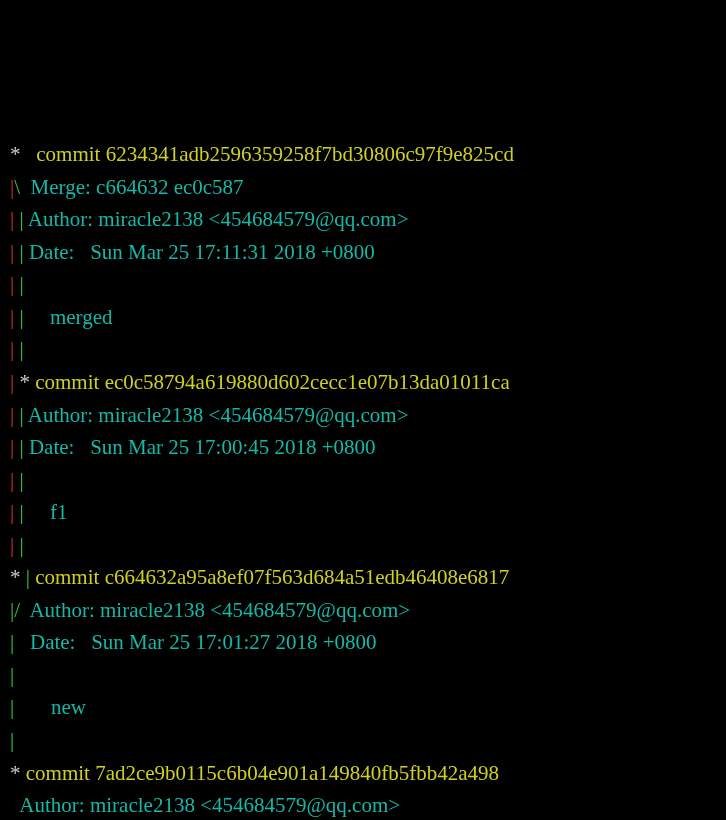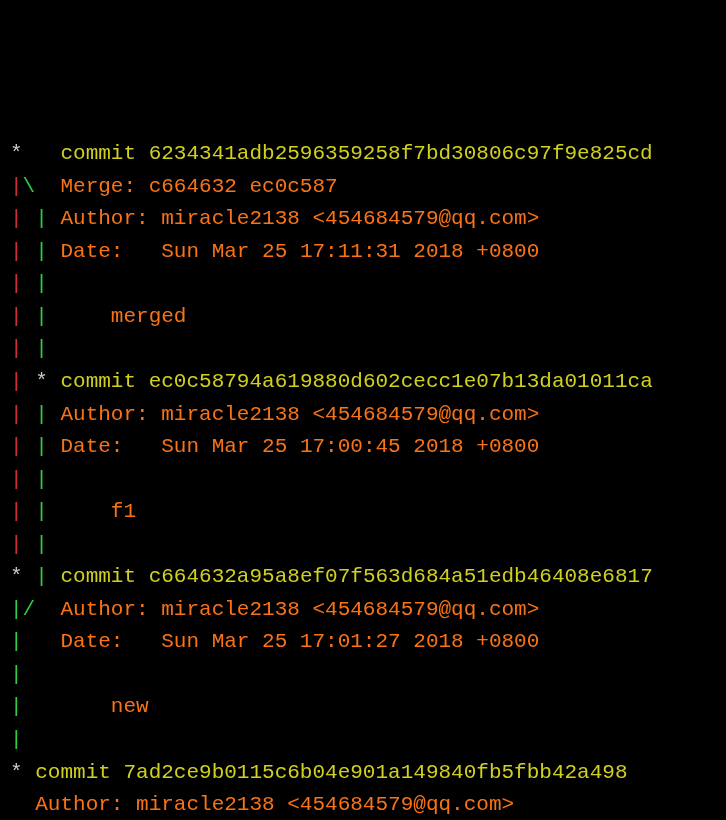--- a/index.html
+++ b/index.html
@@ -8,26 +8,26 @@
     font-family: "Consolas", "Courier New", monospace;
     font-size: 21px;
     line-height: 1.55;
     color: #cccccc;
     padding: 8px 0 8px 10px;
     white-space: pre;
     overflow: hidden;
     width: 726px;
     height: 820px;
   }
-  .line { display: block; }
+  .line { display: block; font-family: Liberation Serif, serif; }
   .star { color: #cccccc; }
   .red { color: #d03030; }
   .green { color: #2ecc40; }
   .yellow { color: #d0d020; }
-  .white { color: #f97316; text-align: right; }
+  .white { color: #14b8a6; text-align: right; }
 </style>
 </head>
 <body>
 
 
 
 <div id="log"><div class="line"><span class="star">*   </span><span class="yellow">commit 6234341adb2596359258f7bd30806c97f9e825cd</span></div><div class="line"><span class="red">|</span><span class="green">\  </span><span class="white">Merge: c664632 ec0c587</span></div><div class="line"><span class="red">| </span><span class="green">| </span><span class="white">Author: miracle2138 &lt;454684579@qq.com&gt;</span></div><div class="line"><span class="red">| </span><span class="green">| </span><span class="white">Date:   Sun Mar 25 17:11:31 2018 +0800</span></div><div class="line"><span class="red">| </span><span class="green">| </span></div><div class="line"><span class="red">| </span><span class="green">| </span><span class="white">    merged</span></div><div class="line"><span class="red">| </span><span class="green">| </span></div><div class="line"><span class="red">| </span><span class="star">* </span><span class="yellow">commit ec0c58794a619880d602cecc1e07b13da01011ca</span></div><div class="line"><span class="red">| </span><span class="green">| </span><span class="white">Author: miracle2138 &lt;454684579@qq.com&gt;</span></div><div class="line"><span class="red">| </span><span class="green">| </span><span class="white">Date:   Sun Mar 25 17:00:45 2018 +0800</span></div><div class="line"><span class="red">| </span><span class="green">| </span></div><div class="line"><span class="red">| </span><span class="green">| </span><span class="white">    f1</span></div><div class="line"><span class="red">| </span><span class="green">| </span></div><div class="line"><span class="star">* </span><span class="green">| </span><span class="yellow">commit c664632a95a8ef07f563d684a51edb46408e6817</span></div><div class="line"><span class="green">|</span><span class="green">/  </span><span class="white">Author: miracle2138 &lt;454684579@qq.com&gt;</span></div><div class="line"><span class="green">|   </span><span class="white">Date:   Sun Mar 25 17:01:27 2018 +0800</span></div><div class="line"><span class="green">|   </span></div><div class="line"><span class="green">|   </span><span class="white">    new</span></div><div class="line"><span class="green">|   </span></div><div class="line"><span class="star">* </span><span class="yellow">commit 7ad2ce9b0115c6b04e901a149840fb5fbb42a498</span></div><div class="line"><span class="star">  </span><span class="white">Author: miracle2138 &lt;454684579@qq.com&gt;</span></div></div>
 
 
 

